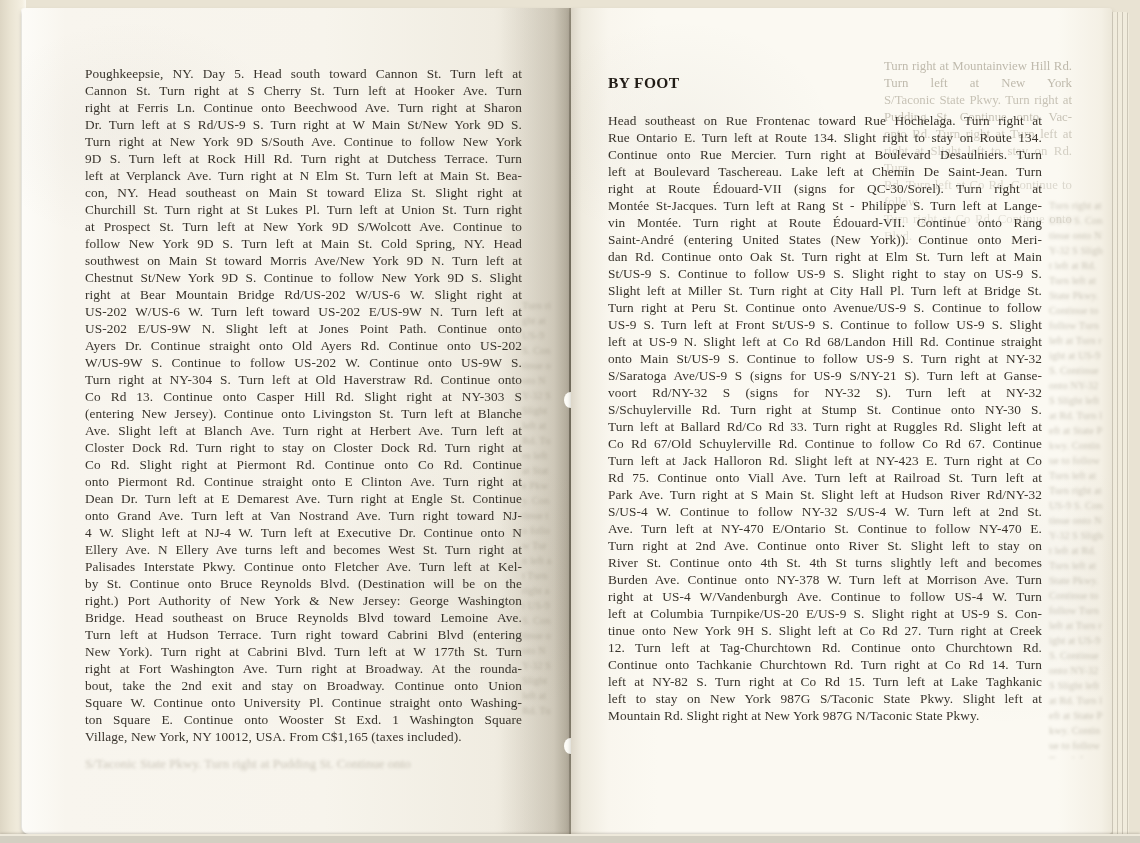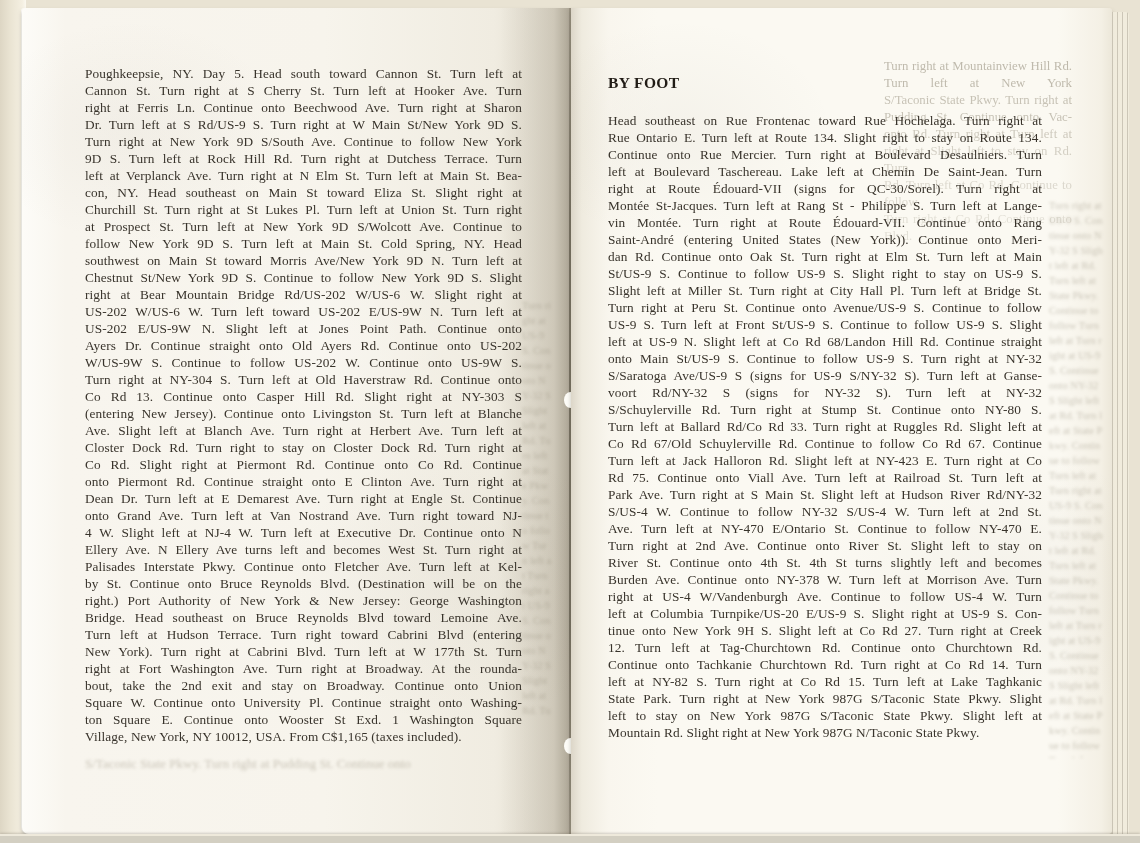--- a/index.html
+++ b/index.html
@@ -199,40 +199,39 @@
         <div class="tline" style="">Montée St-Jacques. Turn left at Rang St - Philippe S. Turn left at Lange-</div>
         <div class="tline" style="">vin Montée. Turn right at Route Édouard-VII. Continue onto Rang</div>
         <div class="tline" style="">Saint-André (entering United States (New York)). Continue onto Meri-</div>
         <div class="tline" style="">dan Rd. Continue onto Oak St. Turn right at Elm St. Turn left at Main</div>
         <div class="tline" style="">St/US-9 S. Continue to follow US-9 S. Slight right to stay on US-9 S.</div>
         <div class="tline" style="">Slight left at Miller St. Turn right at City Hall Pl. Turn left at Bridge St.</div>
         <div class="tline" style="">Turn right at Peru St. Continue onto Avenue/US-9 S. Continue to follow</div>
         <div class="tline" style="">US-9 S. Turn left at Front St/US-9 S. Continue to follow US-9 S. Slight</div>
         <div class="tline" style="">left at US-9 N. Slight left at Co Rd 68/Landon Hill Rd. Continue straight</div>
         <div class="tline" style="">onto Main St/US-9 S. Continue to follow US-9 S. Turn right at NY-32</div>
-        <div class="tline" style="">S/Saratoga Ave/US-9 S (signs for US-9 S/NY-32 S). Turn left at Ganse-</div>
+        <div class="tline" style="">S/Saratoga Ave/US-9 S (signs for US-9 S/NY-21 S). Turn left at Ganse-</div>
         <div class="tline" style="">voort Rd/NY-32 S (signs for NY-32 S). Turn left at NY-32</div>
-        <div class="tline" style="">S/Schuylerville Rd. Turn right at Stump St. Continue onto NY-80 S.</div>
+        <div class="tline" style="">S/Schuylerville Rd. Turn right at Stump St. Continue onto NY-30 S.</div>
         <div class="tline" style="">Turn left at Ballard Rd/Co Rd 33. Turn right at Ruggles Rd. Slight left at</div>
         <div class="tline" style="">Co Rd 67/Old Schuylerville Rd. Continue to follow Co Rd 67. Continue</div>
         <div class="tline" style="">Turn left at Jack Halloron Rd. Slight left at NY-423 E. Turn right at Co</div>
         <div class="tline" style="">Rd 75. Continue onto Viall Ave. Turn left at Railroad St. Turn left at</div>
         <div class="tline" style="">Park Ave. Turn right at S Main St. Slight left at Hudson River Rd/NY-32</div>
         <div class="tline" style="">S/US-4 W. Continue to follow NY-32 S/US-4 W. Turn left at 2nd St.</div>
         <div class="tline" style="">Ave. Turn left at NY-470 E/Ontario St. Continue to follow NY-470 E.</div>
         <div class="tline" style="">Turn right at 2nd Ave. Continue onto River St. Slight left to stay on</div>
         <div class="tline" style="">River St. Continue onto 4th St. 4th St turns slightly left and becomes</div>
         <div class="tline" style="">Burden Ave. Continue onto NY-378 W. Turn left at Morrison Ave. Turn</div>
         <div class="tline" style="">right at US-4 W/Vandenburgh Ave. Continue to follow US-4 W. Turn</div>
         <div class="tline" style="">left at Columbia Turnpike/US-20 E/US-9 S. Slight right at US-9 S. Con-</div>
         <div class="tline" style="">tinue onto New York 9H S. Slight left at Co Rd 27. Turn right at Creek</div>
         <div class="tline" style="">12. Turn left at Tag-Churchtown Rd. Continue onto Churchtown Rd.</div>
         <div class="tline" style="">Continue onto Tachkanie Churchtown Rd. Turn right at Co Rd 14. Turn</div>
         <div class="tline" style="">left at NY-82 S. Turn right at Co Rd 15. Turn left at Lake Taghkanic</div>
-        <div class="tline" style="">State Park. Turn right at New York 987G S/Taconic State Pkwy. Slight</div>
         <div class="tline" style="">left to stay on New York 987G S/Taconic State Pkwy. Slight left at</div>
         <div class="tline last" style="">Mountain Rd. Slight right at New York 987G N/Taconic State Pkwy.</div>
       </div>
     <div class="ghost ghost-margin ghost-margin-right" id="ghost-right">Turn right at US-9 S. Continue onto NY-32 S Slight left at Rd. Turn left at State Pkwy. Continue to follow Turn left at Turn right at US-9 S. Continue onto NY-32 S Slight left at Rd. Turn left at State Pkwy. Continue to follow Turn left at Turn right at US-9 S. Continue onto NY-32 S Slight left at Rd. Turn left at State Pkwy. Continue to follow Turn left at Turn right at US-9 S. Continue onto NY-32 S Slight left at Rd. Turn left at State Pkwy. Continue to follow Turn left at Turn right at US-9 S. Continue onto NY-32 S Slight left at Rd. Turn left at State Pkwy. Continue to follow Turn left at Turn right at US-9 S. Continue onto NY-32 S Slight left at Rd. Turn left at State Pkwy. Continue to follow Turn left at Turn right at US-9 S. Continue onto NY-32 S Slight left at Rd. Turn left at State Pkwy. Continue to follow Turn left at Turn right at US-9 S. Continue onto NY-32 S Slight left at Rd. Turn left at State Pkwy. Continue to follow Turn left at </div>
   </div>
 
   <div class="edge-lines"></div>
   <div class="bottom-strip"></div>
 
 </div>

